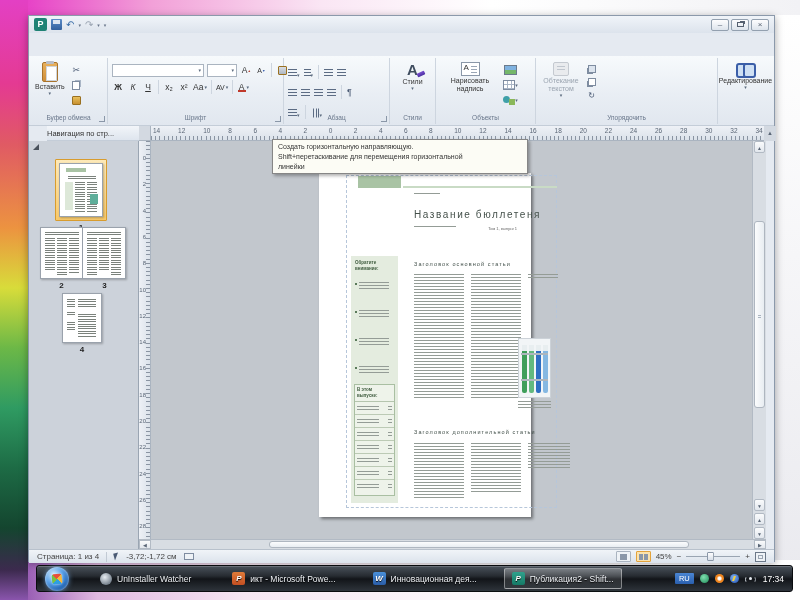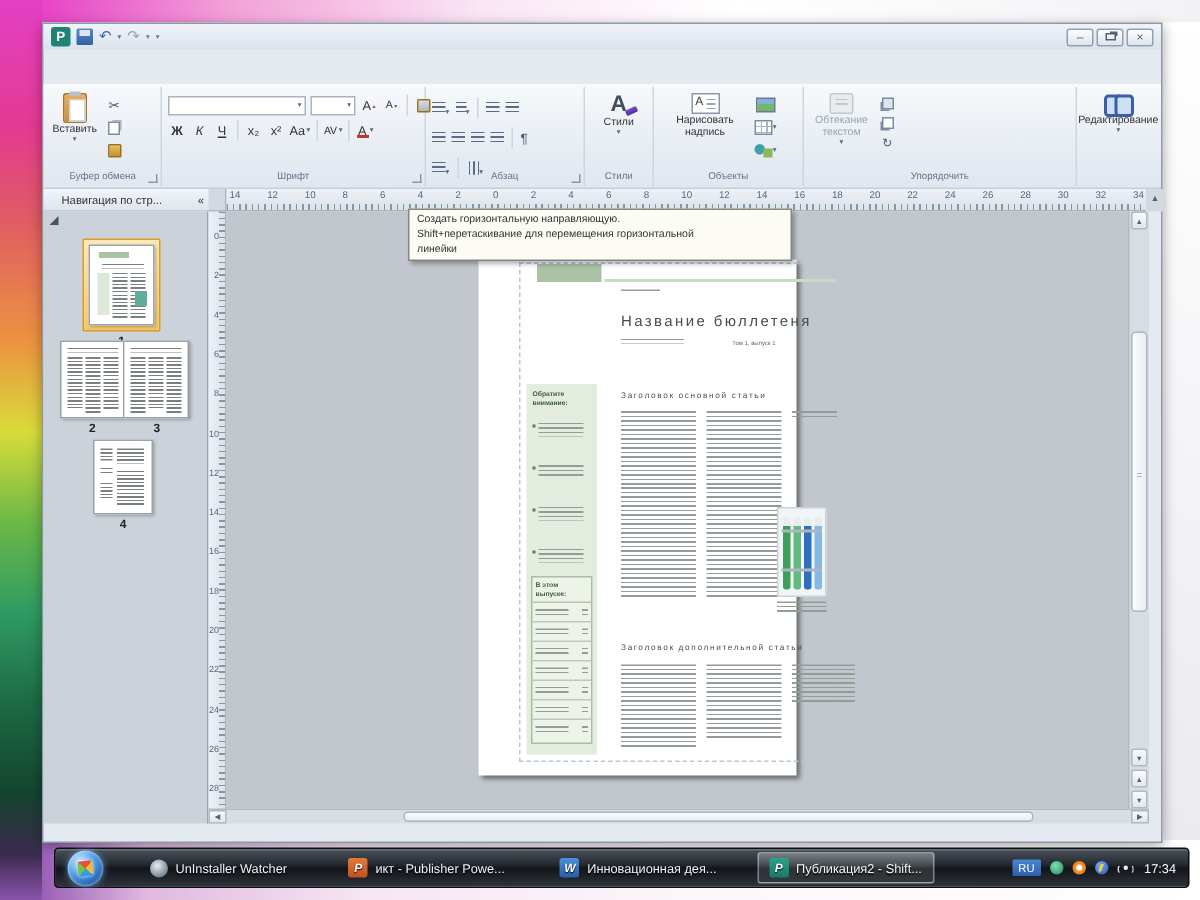--- a/index.html
+++ b/index.html
@@ -79,21 +79,21 @@
   .stackbtn{display:flex;align-items:center;gap:3px;font-size:7.5px;color:#333;height:13px;white-space:nowrap}
   .lay{width:10px;height:8px;background:#cdd6e2;border:1px solid #7e8ca0;box-shadow:2px 2px 0 -1px #8ea0b8}
   .alignic{width:10px;height:8px;border-left:2px solid #5c6c84;background:repeating-linear-gradient(180deg,#8ea0b8 0 1px,transparent 1px 3px)}
   .miniic{width:13px;height:12px;display:flex;align-items:center;justify-content:center;font-size:8px;color:#4a5a74}
   .grpic{width:8px;height:8px;border:1px solid #7e8ca0;background:#dce4ee;box-shadow:-2px 2px 0 -1px #7e8ca0}
   .binoc{position:relative;width:20px;height:13px;margin-bottom:2px}
   .binoc::before,.binoc::after{content:"";position:absolute;top:1px;width:9px;height:11px;border:2px solid #3b5ea8;border-radius:3px;background:#cfe0f4}
   .binoc::before{left:0}.binoc::after{right:0}
 
   
-  .nav-header{left:0;top:110px;width:120px;height:15px;background:linear-gradient(#f2f5f9,#dee5ee);border-right:1px solid #b9c2ce;border-bottom:1px solid #c4cdd8;display:flex;align-items:center;justify-content:space-between;font-size:7.5px;color:#333;padding:0 12px}
+  .nav-header{left:18px;top:110px;width:120px;height:15px;background:linear-gradient(#f2f5f9,#dee5ee);border-right:1px solid #b9c2ce;border-bottom:1px solid #c4cdd8;display:flex;align-items:center;justify-content:space-between;font-size:7.5px;color:#333;padding:0 0}
   .ruler-corner{left:110px;top:110px;width:12px;height:15px;background:#d3d9e1;border-right:1px solid #aab4c0;border-bottom:1px solid #aab4c0}
   .h-ruler{left:122px;top:110px;width:613px;height:15px;background:linear-gradient(#eef1f6,#dbe2ea);border-bottom:1px solid #aab4c0;overflow:hidden}
   .h-ruler::after{content:"";position:absolute;left:0;right:0;bottom:0;height:4px;background:repeating-linear-gradient(90deg,#8a94a2 0 1px,transparent 1px 4.2px)}
   .h-ruler span{position:absolute;top:1px;font-size:6.5px;color:#5a6676}
   .rulerbtn{left:735px;top:110px;width:12px;height:15px;background:#d3d9e1;font-size:6px;text-align:center;color:#5a6676;line-height:15px}
   .nav-panel{left:0;top:125px;width:110px;height:408px;background:#ccd2da;border-right:1px solid #9aa5b2;overflow:hidden}
   .navexp{position:absolute;left:4px;top:3px;width:0;height:0;border-left:6px solid transparent;border-bottom:6px solid #4a525c}
   .thumbwrap{position:absolute;display:flex;flex-direction:column;align-items:center}
   .sel{background:linear-gradient(#fde9b8,#f7c96b);padding:3px;border:1px solid #d89c2e;border-radius:1px}
   .thumb{background:#fff;border:1px solid #9aa2ac;position:relative;box-shadow:1px 1px 2px rgba(0,0,0,.25)}
@@ -546,39 +546,62 @@
       <span class="sbtn" style="bottom:28px">▼</span>
       <span class="sbtn" style="bottom:14px">▲</span>
       <span class="sbtn" style="bottom:0">▼</span>
     </div>
     <div class="abs h-scroll">
       <span class="hbtn" style="left:0">◀</span>
       <span class="hthumb"></span>
       <span class="hbtn" style="right:0">▶</span>
     </div>
 
+    <div class="abs statusbar">
+      <span>Страница: 1 из 4</span>
+      <span class="ssep"></span>
+      <i class="curico"></i>
+      <span>-3,72;-1,72 см</span>
+      <i class="sizeico"></i>
+      <div class="statusright">
+        <span class="viewbtn">
+            <i style="width:7px"></i>
+          </span>
+        <span class="viewbtn on">
+            <i></i>
+            <i></i>
+          </span>
+        <span>45%</span>
+        <span>−</span>
+        <span class="zgroove">
+            <i class="zthumb"></i>
+          </span>
+        <span>+</span>
+        <i class="fitic"></i>
+      </div>
+    </div>
   </div>
 
   <div class="abs tooltip">
     <div>Создать горизонтальную направляющую.</div>
     <div>Shift+перетаскивание для перемещения горизонтальной</div>
     <div>линейки</div>
   </div>
 
   <div class="abs taskbar">
     <span class="orb">
         <i class="orbflag"></i>
       </span>
     <span class="titem" style="margin-left:18px">
       <i class="iun"></i>
       <span>UnInstaller Watcher</span>
     </span>
     <span class="titem" style="margin-left:28px">
       <i class="ticon ippt">P</i>
-      <span>икт - Publisher Powe...</span>
+      <span>икт - Microsoft Powe...</span>
     </span>
     <span class="titem" style="margin-left:24px">
       <i class="ticon iword">W</i>
       <span>Инновационная дея...</span>
     </span>
     <span class="titem active" style="margin-left:14px">
       <i class="ticon ipub">P</i>
       <span>Публикация2 - Shift...</span>
     </span>
     <span class="tray">

